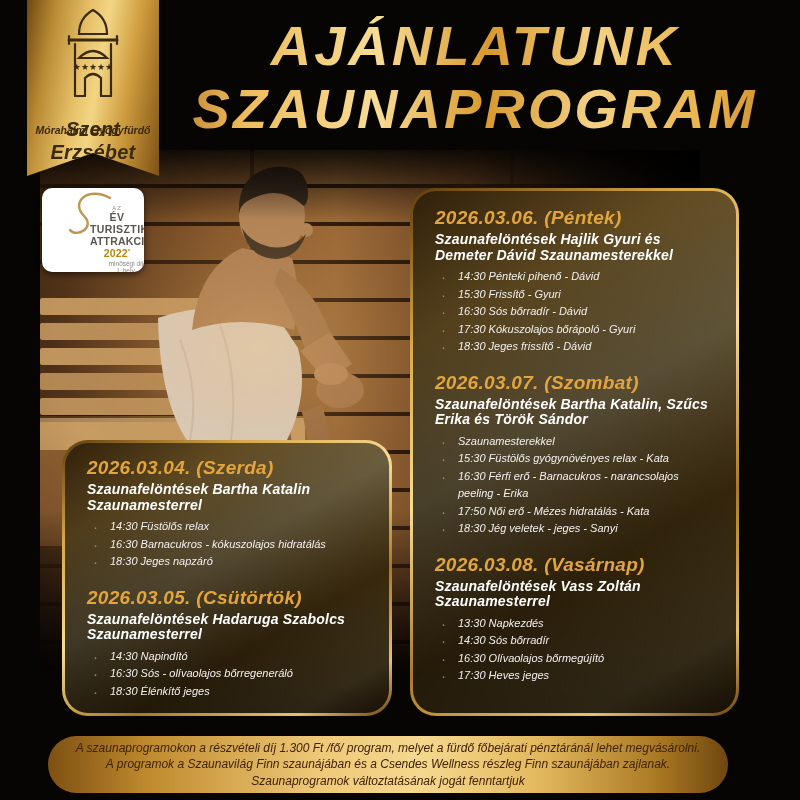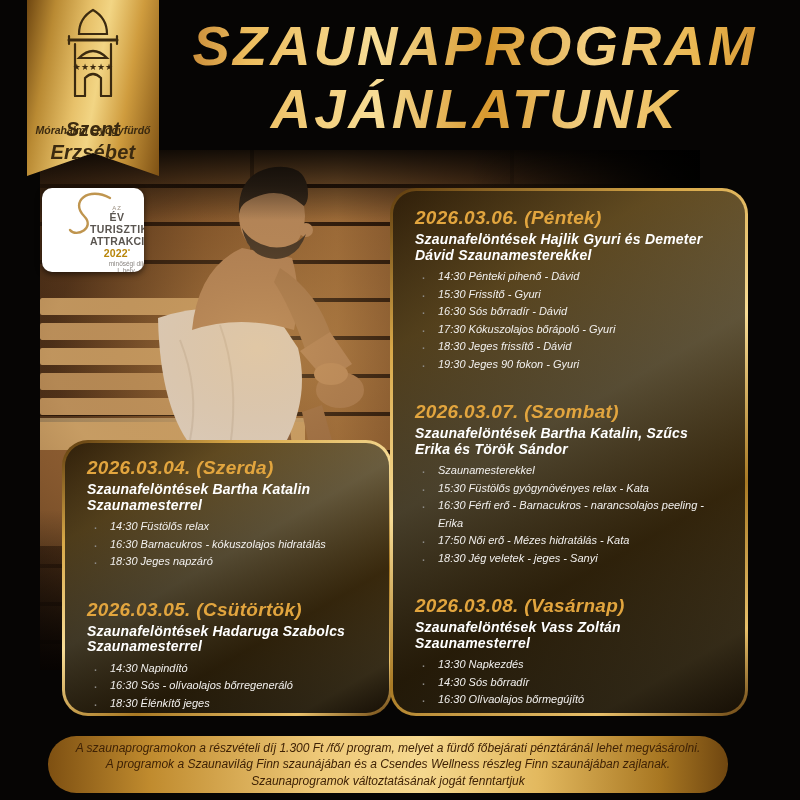--- a/index.html
+++ b/index.html
@@ -57,22 +57,22 @@
   
   .panel {
     position: absolute; z-index: 4; border-radius: 26px;
     border: 3px solid transparent;
     background:
       linear-gradient(rgba(12,8,5,.58), rgba(3,2,1,.82)) padding-box,
       linear-gradient(150deg,#5e3c0e 0%,#d8a848 22%,#f7dc96 45%,#a97a24 68%,#e8c06a 88%,#6a4512 100%) border-box;
     overflow: hidden;
   }
   .panel-left  { left: 62px;  top: 440px; width: 330px; height: 276px; padding: 14px 22px 15px; }
-  .panel-right { left: 390px; top: 188px; width: 358px; height: 528px; padding: 16px 22px 8px; }
-  .day + .day { margin-top: 28px; }
+  .panel-right { left: 410px; top: 188px; width: 329px; height: 528px; padding: 16px 22px 8px; }
+  .day + .day { margin-top: 16px; }
   .date {
     font-size: 19px; line-height: 22px; font-weight: bold; font-style: italic;
     color: #e2a53e; letter-spacing: .3px; margin-bottom: 3px;
   }
   .master {
     font-size: 14px; line-height: 15.5px; font-weight: bold; font-style: italic;
     color: #ffffff; margin-bottom: 5px; letter-spacing: .2px;
   }
   .items { list-style: none; }
   .items li {
@@ -197,22 +197,22 @@
       <div class="award-line1">ÉV TURISZTIKAI</div>
       <div class="award-line2">
         <span>ATTRAKCIÓJA</span>
         <span class="award-year">2022</span><span class="award-mark">*</span>
       </div>
       <div class="award-note">minőségi díj I. hely</div>
     </div>
   </div>
 
   <h1 class="title">
+    <span style="display:block">AJÁNLATUNK</span>
     <span style="display:block">SZAUNAPROGRAM</span>
-    <span style="display:block">AJÁNLATUNK</span>
   </h1>
 
   <div class="panel panel-left">
     <section class="day">
       <h2 class="date">2026.03.04. (Szerda)</h2>
       <p class="master">Szaunafelöntések Bartha Katalin Szaunamesterrel</p>
       <ul class="items">
         <li>14:30 Füstölős relax</li>
         <li>16:30 Barnacukros - kókuszolajos hidratálás</li>
         <li>18:30 Jeges napzáró</li>
@@ -232,21 +232,20 @@
   <div class="panel panel-right">
     <section class="day">
       <h2 class="date">2026.03.06. (Péntek)</h2>
       <p class="master">Szaunafelöntések Hajlik Gyuri és Demeter Dávid Szaunamesterekkel</p>
       <ul class="items">
         <li>14:30 Pénteki pihenő - Dávid</li>
         <li>15:30 Frissítő - Gyuri</li>
         <li>16:30 Sós bőrradír - Dávid</li>
         <li>17:30 Kókuszolajos bőrápoló - Gyuri</li>
         <li>18:30 Jeges frissítő - Dávid</li>
-        <li>19:30 Jeges 90 fokon - Gyuri</li>
       </ul>
     </section>
     <section class="day">
       <h2 class="date">2026.03.07. (Szombat)</h2>
       <p class="master">Szaunafelöntések Bartha Katalin, Szűcs Erika és Török Sándor</p>
       <ul class="items">
         <li>Szaunamesterekkel</li>
         <li>15:30 Füstölős gyógynövényes relax - Kata</li>
         <li>16:30 Férfi erő - Barnacukros - narancsolajos peeling - Erika</li>
         <li>17:50 Női erő - Mézes hidratálás - Kata</li>

